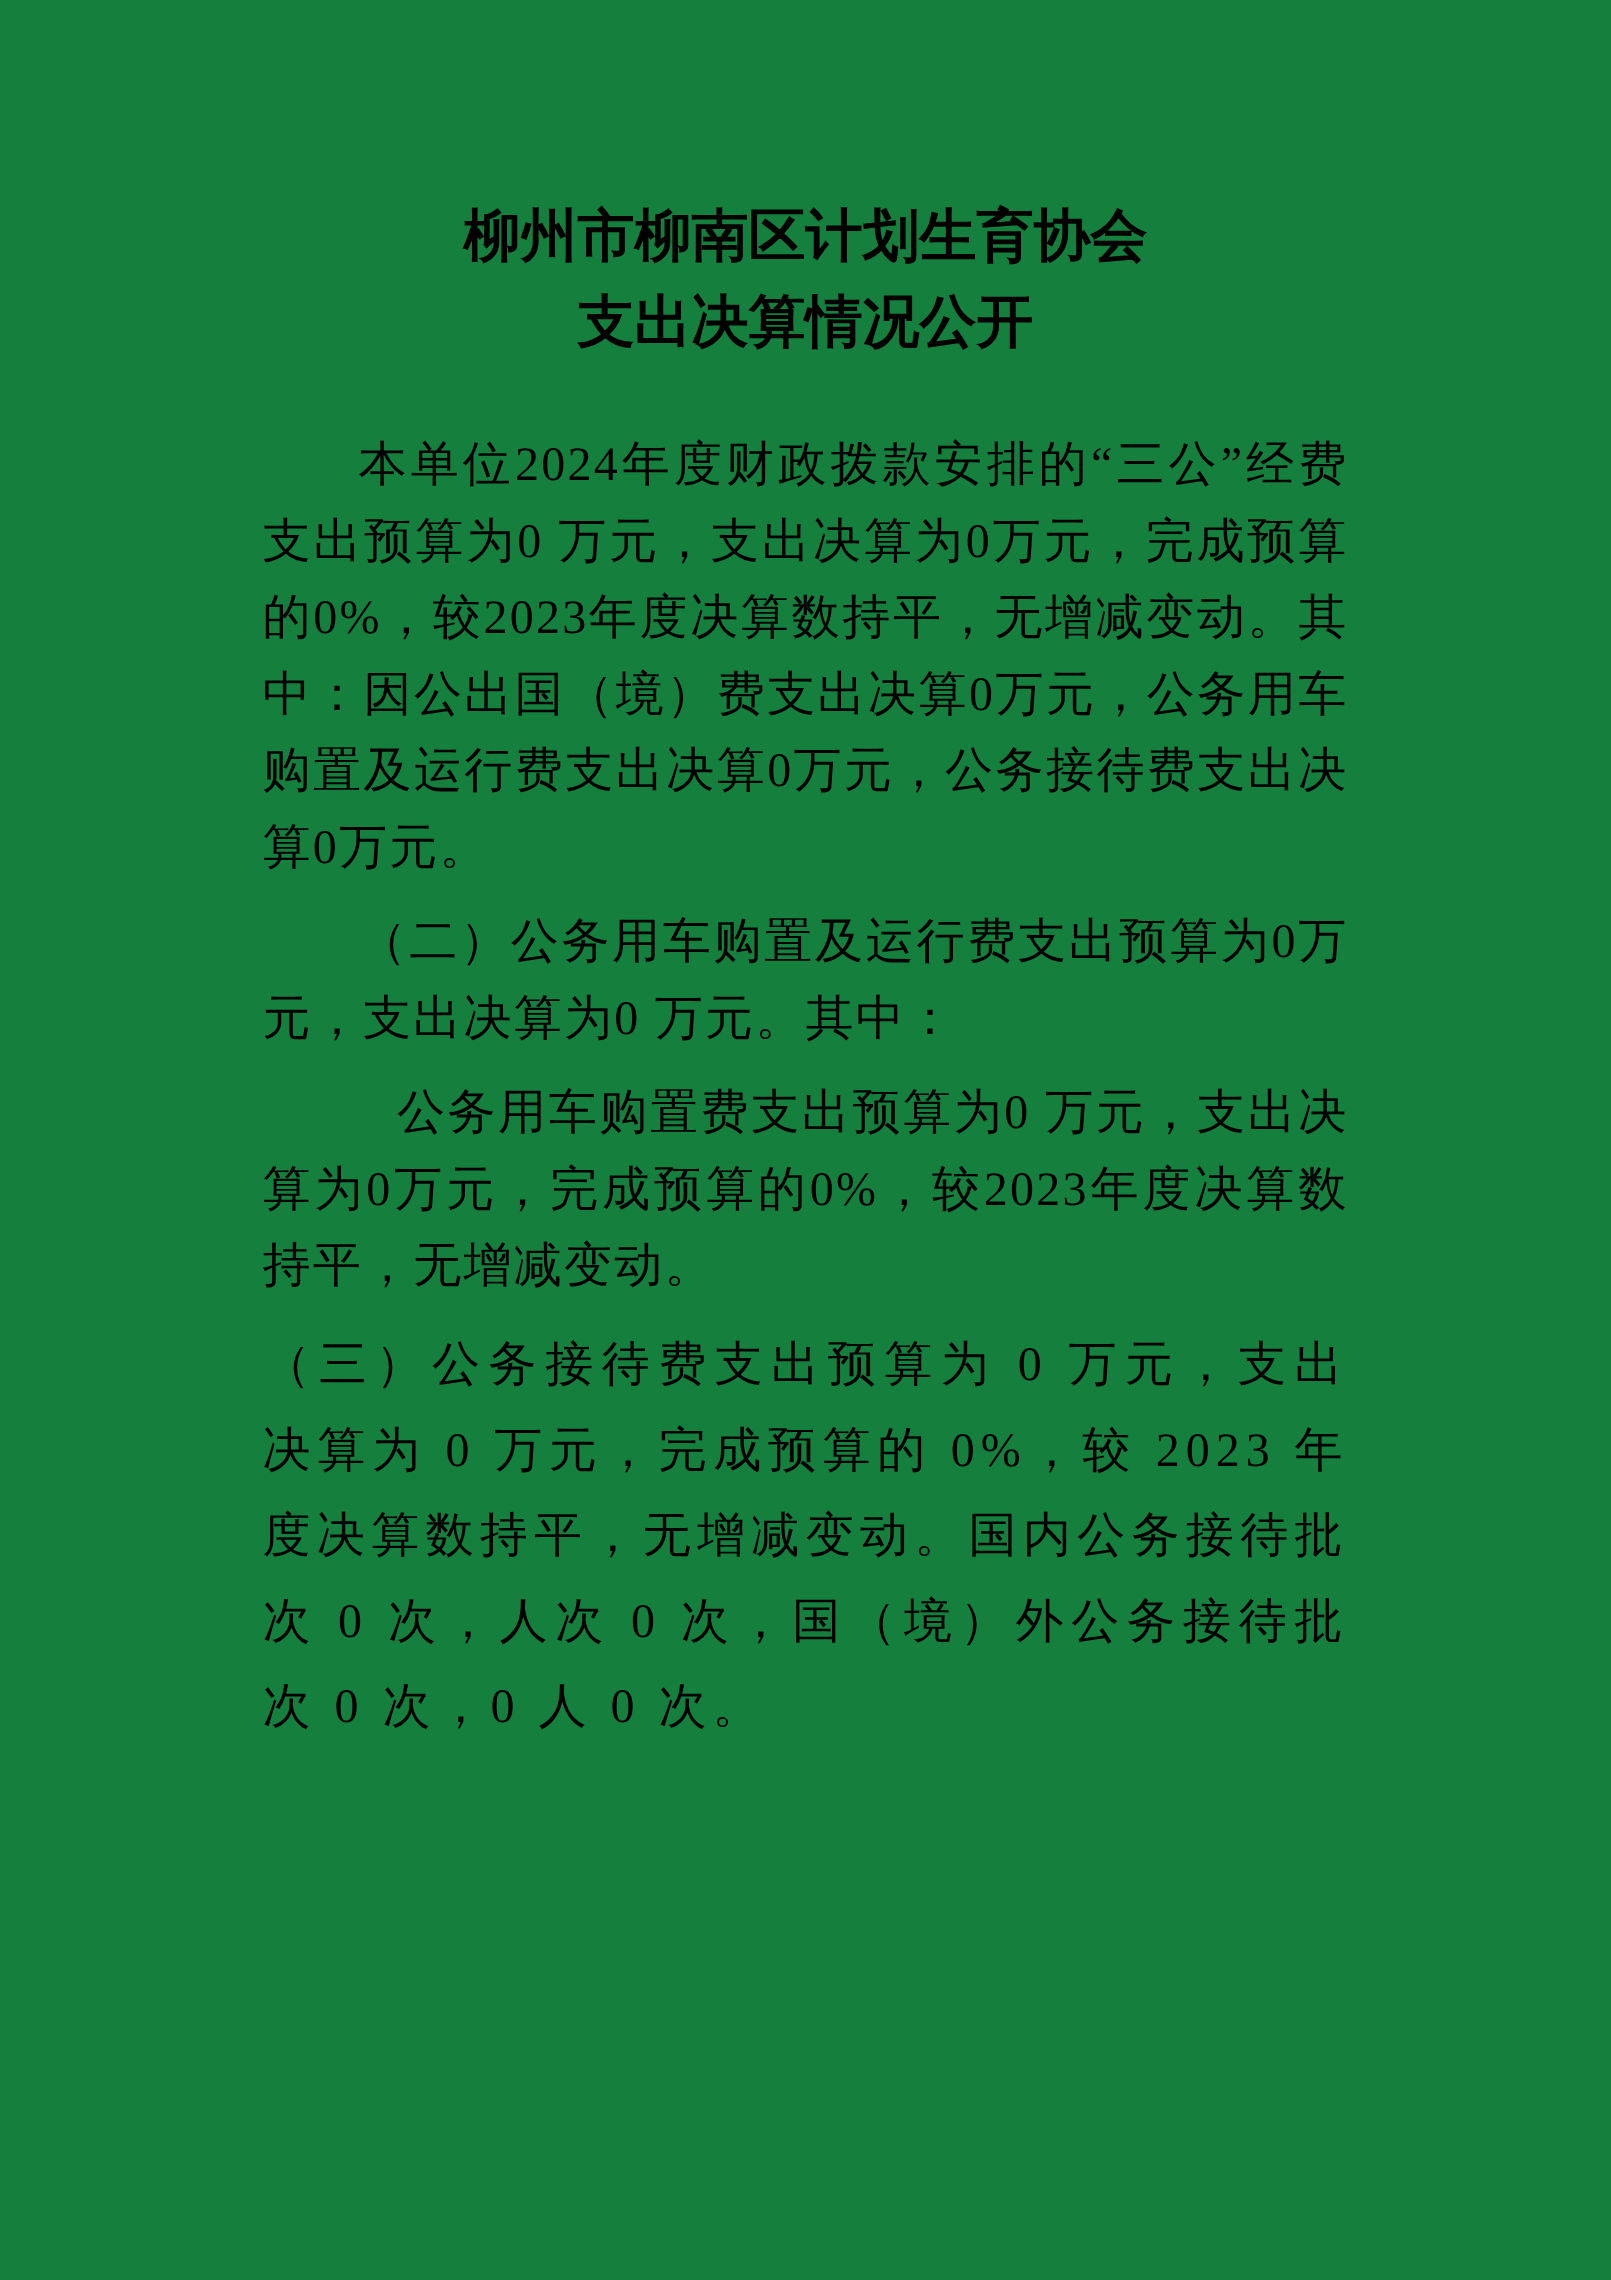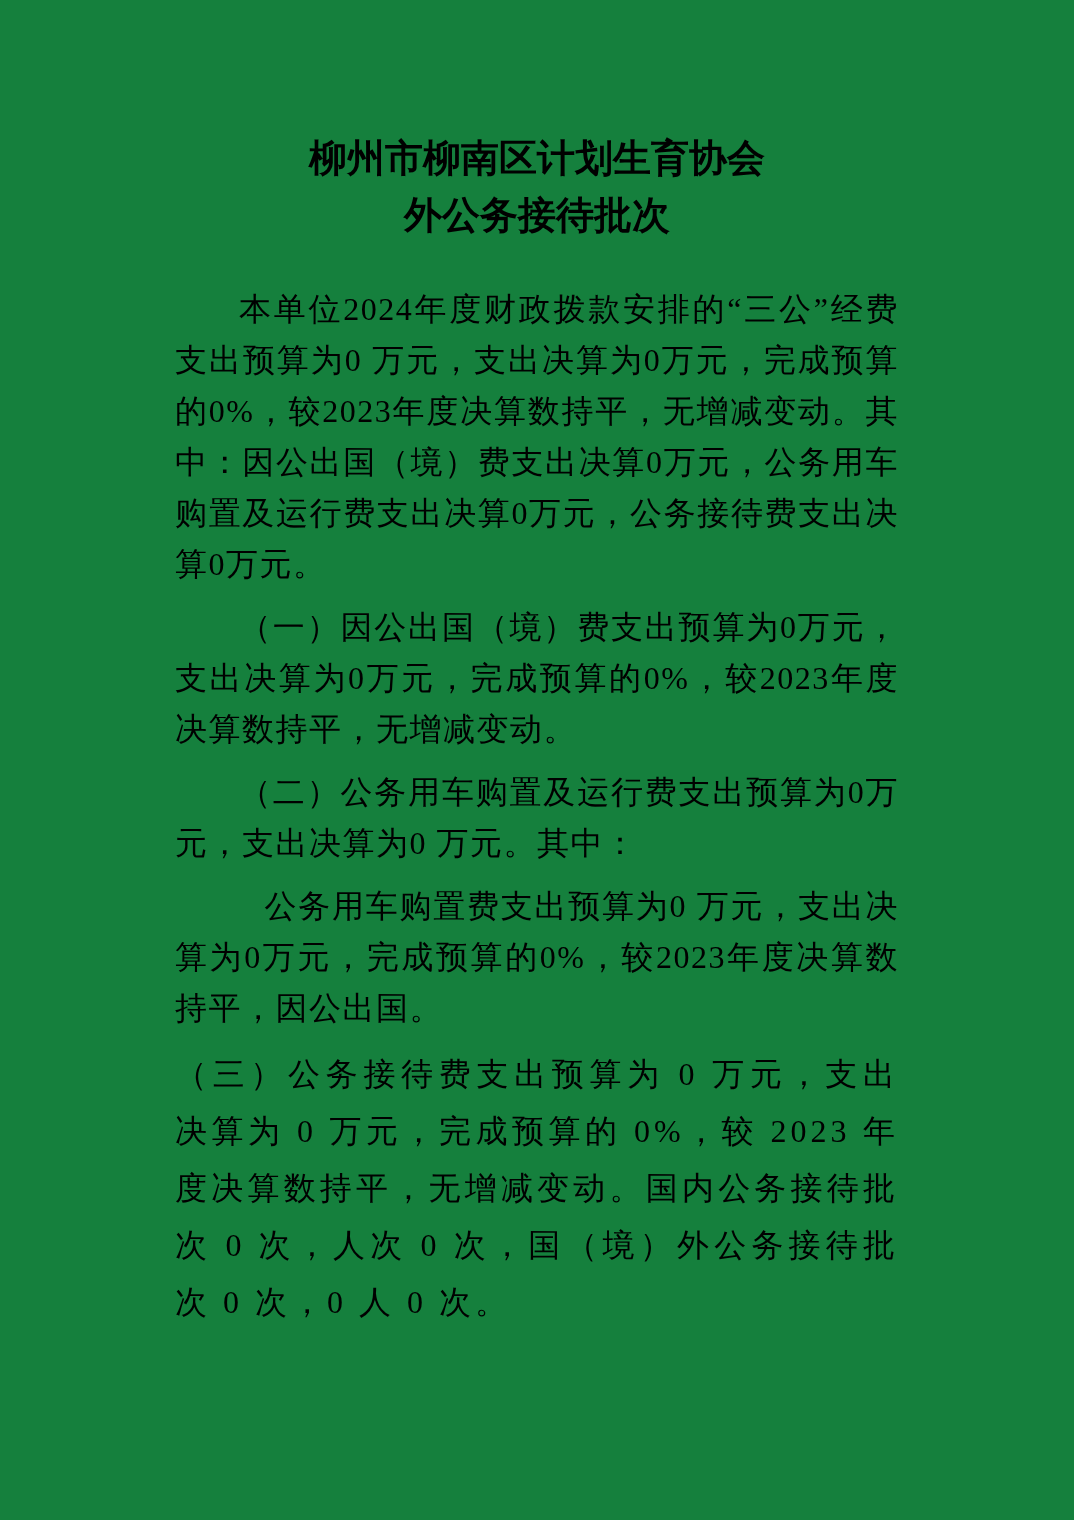--- a/index.html
+++ b/index.html
@@ -59,25 +59,24 @@
   }
 </style>
 </head>
 <body>
 
 <div class="page">
   <div class="content">
 
     <h1 class="doc-title">
       <span class="title-line">柳州市柳南区计划生育协会</span>
-      <span class="title-line">外公务接待批次</span>
+      <span class="title-line">支出决算情况公开</span>
     </h1>
 
     <div class="body-text">
       <p class="para">本单位2024年度财政拨款安排的“三公”经费支出预算为0 万元，支出决算为0万元，完成预算的0%，较2023年度决算数持平，无增减变动。其中：因公出国（境）费支出决算0万元，公务用车购置及运行费支出决算0万元，公务接待费支出决算0万元。</p>
-      <p class="para">（一）因公出国（境）费支出预算为0万元，支出决算为0万元，完成预算的0%，较2023年度决算数持平，无增减变动。</p>
       <p class="para">（二）公务用车购置及运行费支出预算为0万元，支出决算为0 万元。其中：</p>
-      <p class="para para-deep">公务用车购置费支出预算为0 万元，支出决算为0万元，完成预算的0%，较2023年度决算数持平，因公出国。</p>
+      <p class="para para-deep">公务用车购置费支出预算为0 万元，支出决算为0万元，完成预算的0%，较2023年度决算数持平，无增减变动。</p>
       <p class="para para-loose">（三）公务接待费支出预算为 0 万元，支出决算为 0 万元，完成预算的 0%，较 2023 年度决算数持平，无增减变动。国内公务接待批次 0 次，人次 0 次，国（境）外公务接待批次 0 次，0 人 0 次。</p>
     </div>
 
   </div>
 </div>
 
 </body></html>

